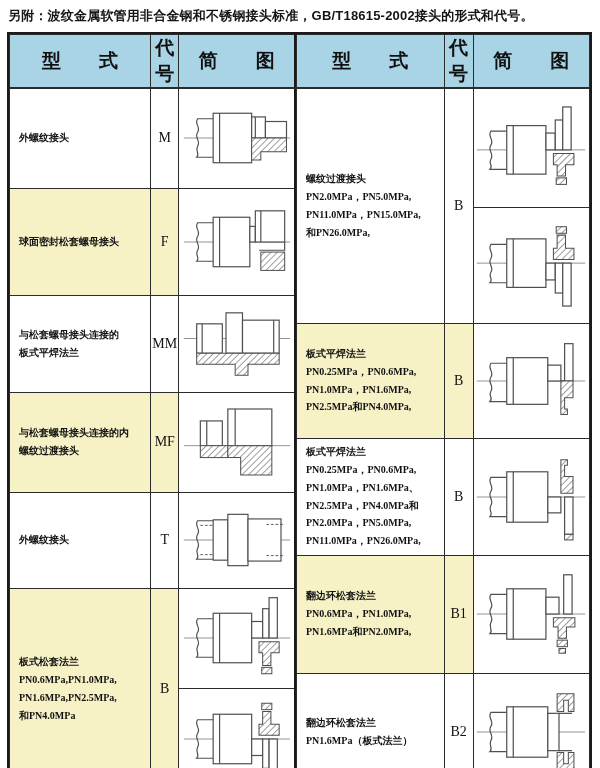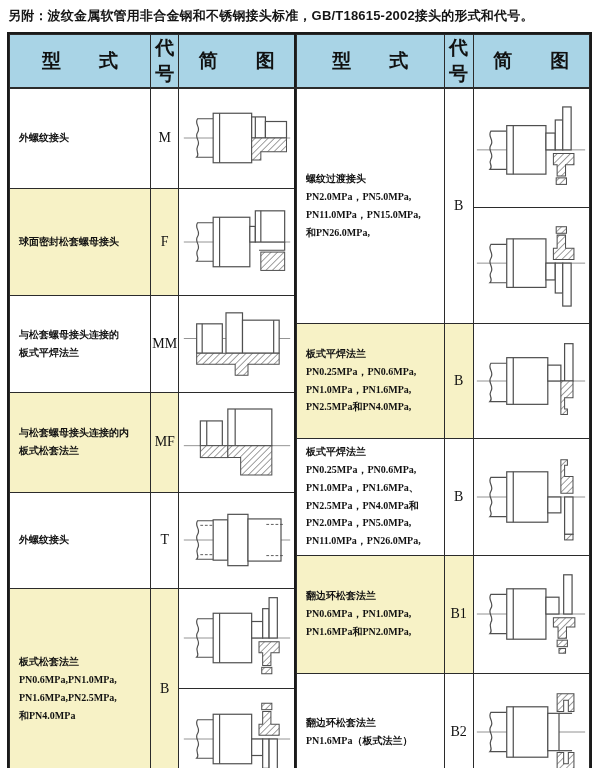--- a/index.html
+++ b/index.html
@@ -103,21 +103,21 @@
             <rect class="d-ln" x="48" y="14" width="18" height="44"></rect>
             <rect class="d-ln" x="66" y="22" width="40" height="36"></rect>
                 <line class="d-nf" x1="100" y1="22" x2="100" y2="58"></line>
             <path class="d-ht" d="M16,58 H106 V70 H72 V82 H58 V70 H16 Z"></path>
           </svg>
         </td>
       </tr>
 
       <tr style="height:100px">
         <td class="type hl">与松套螺母接头连接的内
-板式松套法兰</td>
+螺纹过渡接头</td>
         <td class="code hl">MF</td>
         <td class="diag">
           <svg class="fit" width="112" height="88" viewBox="0 0 120 96">
             <line class="d-cl" x1="2" y1="52" x2="118" y2="52"></line>
             <rect class="d-ln" x="20" y="25" width="24" height="27"></rect>
                 <line class="d-nf" x1="27" y1="25" x2="27" y2="52"></line>
             <rect class="d-ln" x="50" y="12" width="48" height="40"></rect>
                 <line class="d-nf" x1="58" y1="12" x2="58" y2="52"></line>
             <rect class="d-ht" x="20" y="52" width="30" height="13"></rect>
             <path class="d-ht" d="M50,52 H98 V84 H64 V65 H50 Z"></path>

